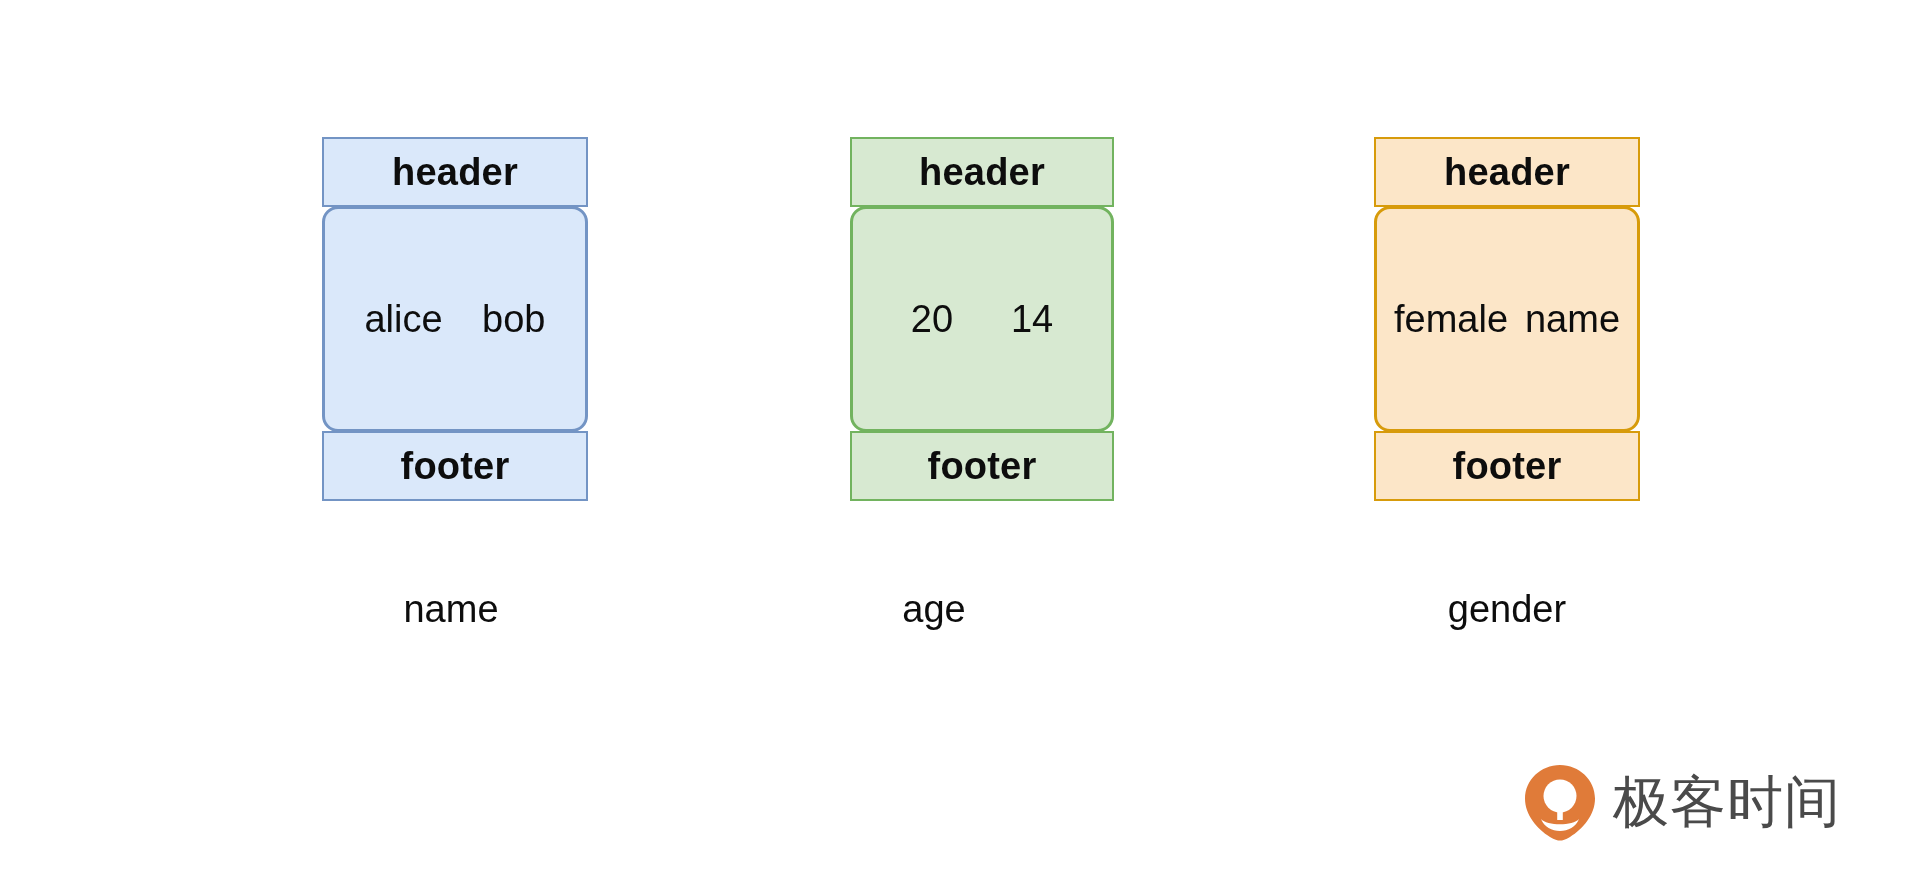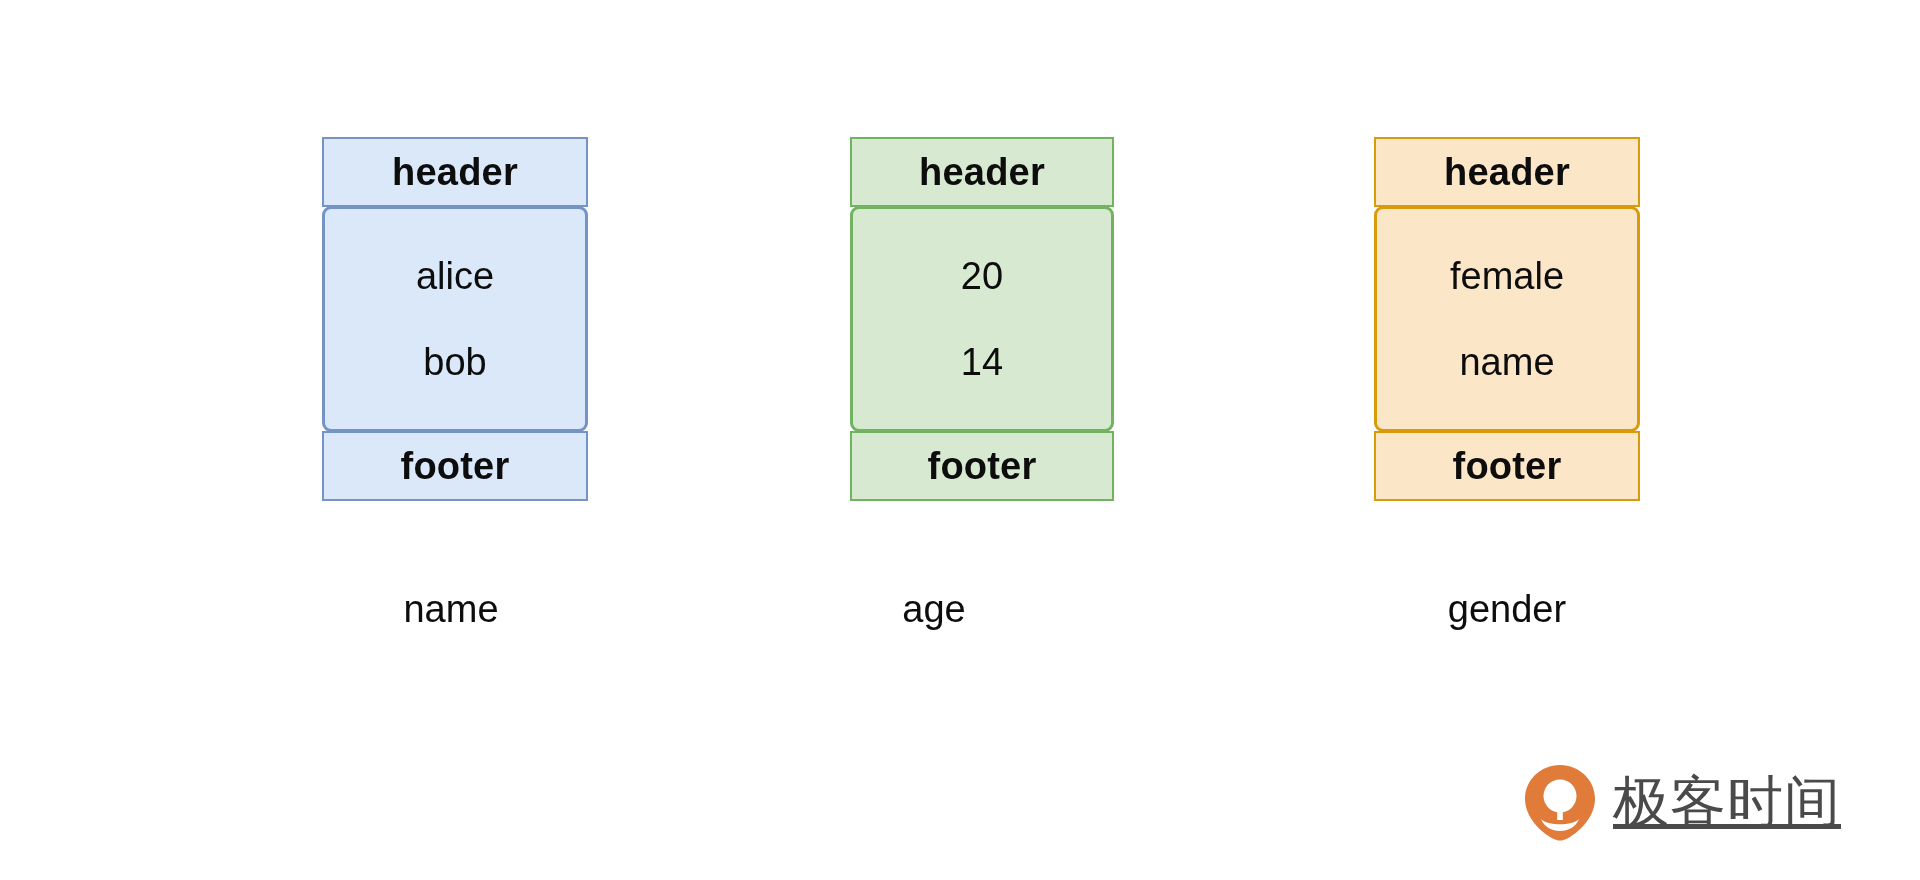--- a/index.html
+++ b/index.html
@@ -41,23 +41,23 @@
     letter-spacing: 0.2px;
     line-height: 1;
     font-weight: bold;
   }
 
   .col-body {
     box-sizing: border-box;
     height: 226px;
     border-style: solid;
     border-width: 3px;
-    border-radius: 9px;
+    border-radius: 16px;
     display: flex;
-    flex-direction: column;
+    flex-direction: row;
     align-items: center;
     justify-content: space-evenly;
     margin-top: -1px;
     margin-bottom: -1px;
     position: relative;
     z-index: 2;
   }
 
   .col-header { position: relative; z-index: 1; }
   .col-footer { position: relative; z-index: 1; }
@@ -121,21 +121,20 @@
     width: 74px;
     height: 78px;
     flex: none;
   }
   #watermark-text {
     font-size: 56px;
     color: #4a4a4a;
     line-height: 1;
     letter-spacing: 1px;
     font-family: "DejaVu Sans", sans-serif;
-    text-decoration: underline;
   }
 </style>
 </head>
 <body>
 
 <div id="diagram-canvas">
 
   <div class="column-group palette-blue" id="group-name">
     <div class="col-header">header</div>
     <div class="col-body">

